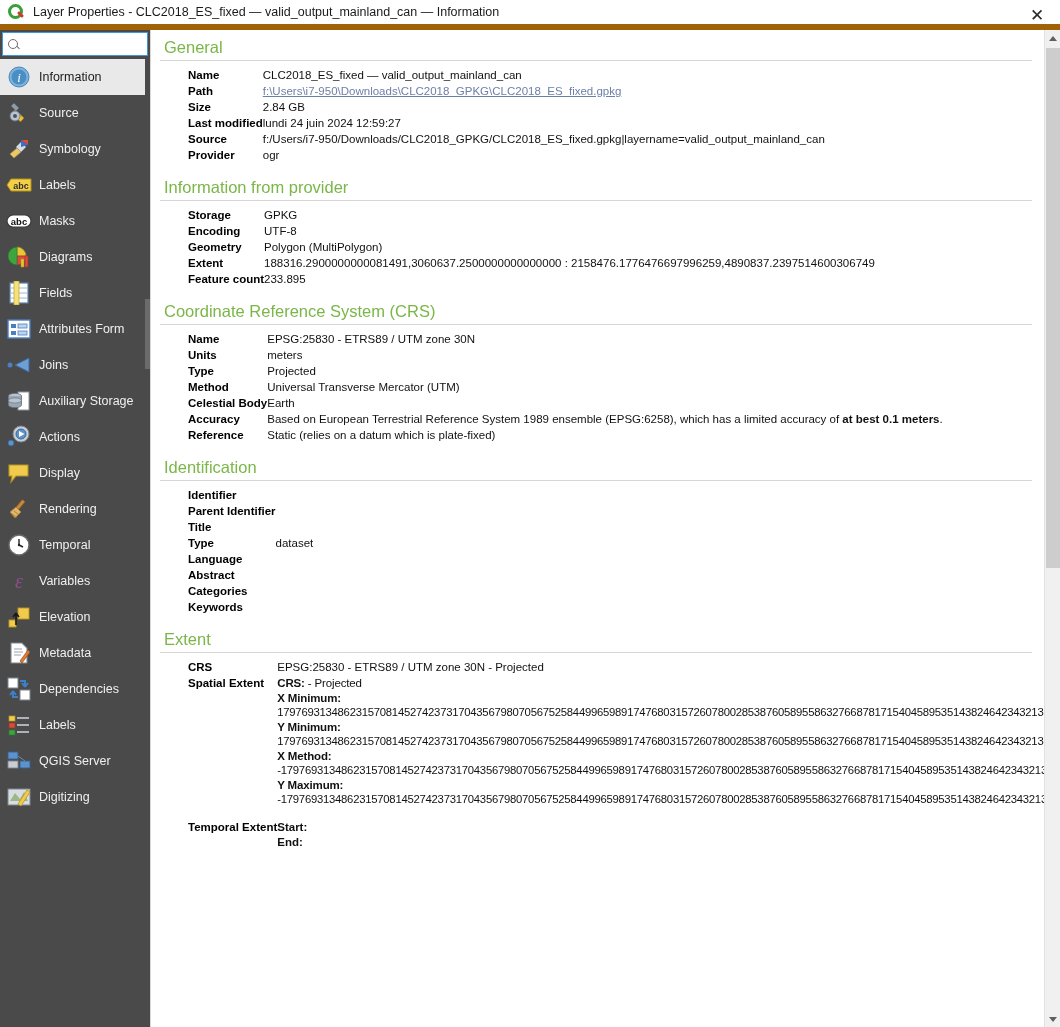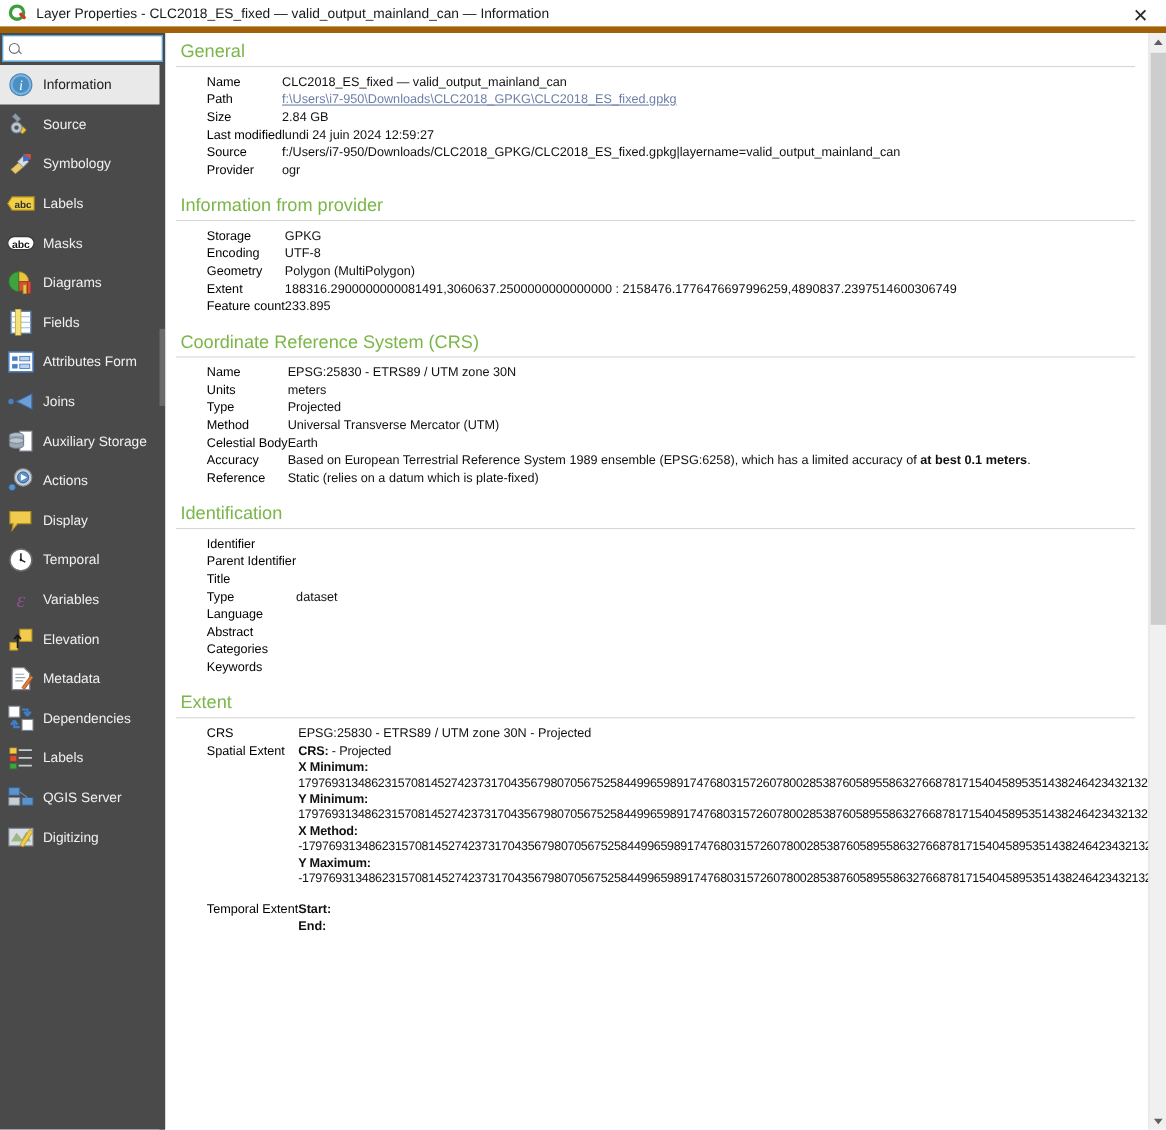--- a/index.html
+++ b/index.html
@@ -186,21 +186,21 @@
     border-collapse: collapse;
     margin: 0 0 0 28px;
     font-size: 11.5px;
   }
   table.kv td {
     padding: 0 0 1.5px 0;
     vertical-align: top;
     line-height: 14.5px;
   }
   td.k {
-    font-weight: normal;
+    font-weight: bold;
     color: #000;
     padding-right: 14px;
     white-space: nowrap;
   }
   td.v {
     color: #111;
     white-space: nowrap;
   }
   a.pathlink {
     color: #6d7fa8;
@@ -427,20 +427,31 @@
 
       <div class="side-item">
         <span class="side-ico">
           <svg width="24" height="22" viewBox="0 0 24 22">
             <path d="M2 3 L21 3 L21 14 L9 14 L4 20 L5 14 L2 14 Z" fill="#f0cb4e" stroke="#b8951e" stroke-width="1.1"></path>
           </svg>
         </span>
         <span>Display</span>
       </div>
 
+      <div class="side-item">
+        <span class="side-ico">
+          <svg width="24" height="24" viewBox="0 0 24 24">
+            <rect x="12" y="2" width="3.4" height="12" rx="1" transform="rotate(40 13 7)" fill="#c8873c" stroke="#95631f" stroke-width="0.8"></rect>
+            <path d="M3 15 L9 10 L14 15 L8 21 Z" fill="#e2b36a" stroke="#a5802f" stroke-width="0.9"></path>
+            <line x1="5" y1="17" x2="10" y2="21" stroke="#96702a" stroke-width="0.7"></line>
+            <line x1="7" y1="14" x2="12" y2="18" stroke="#96702a" stroke-width="0.7"></line>
+          </svg>
+        </span>
+        <span>Rendering</span>
+      </div>
 
       <div class="side-item">
         <span class="side-ico">
           <svg width="24" height="24" viewBox="0 0 24 24">
             <circle cx="12" cy="12" r="10" fill="#ffffff" stroke="#6a6a6a" stroke-width="1.4"></circle>
             <line x1="12" y1="12" x2="12" y2="6" stroke="#222" stroke-width="1.4"></line>
             <line x1="12" y1="12" x2="16" y2="14" stroke="#222" stroke-width="1.4"></line>
             <circle cx="12" cy="12" r="1.2" fill="#222"></circle>
           </svg>
         </span>

